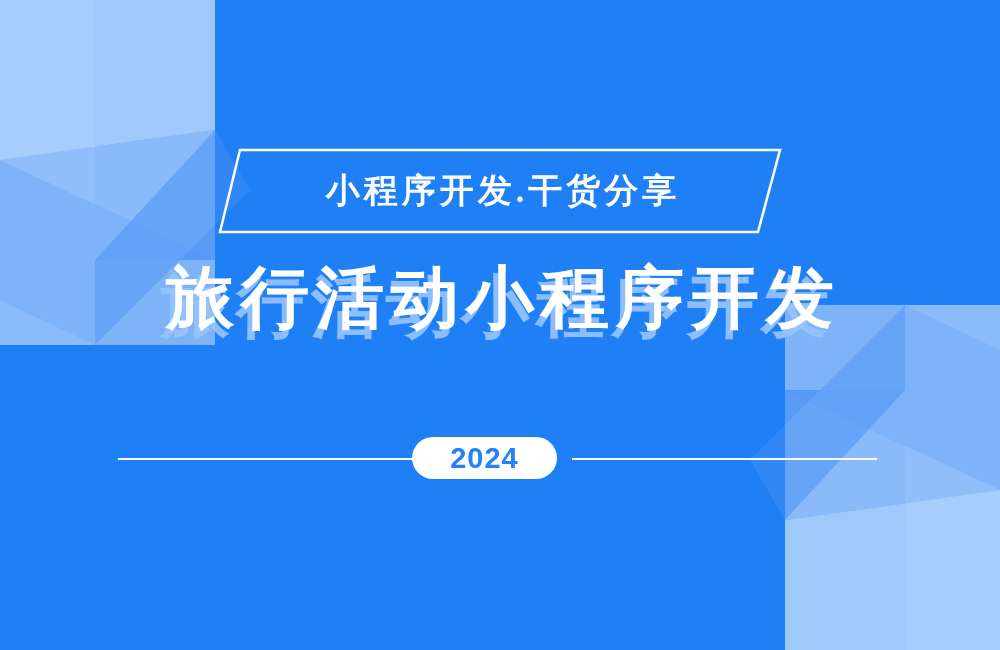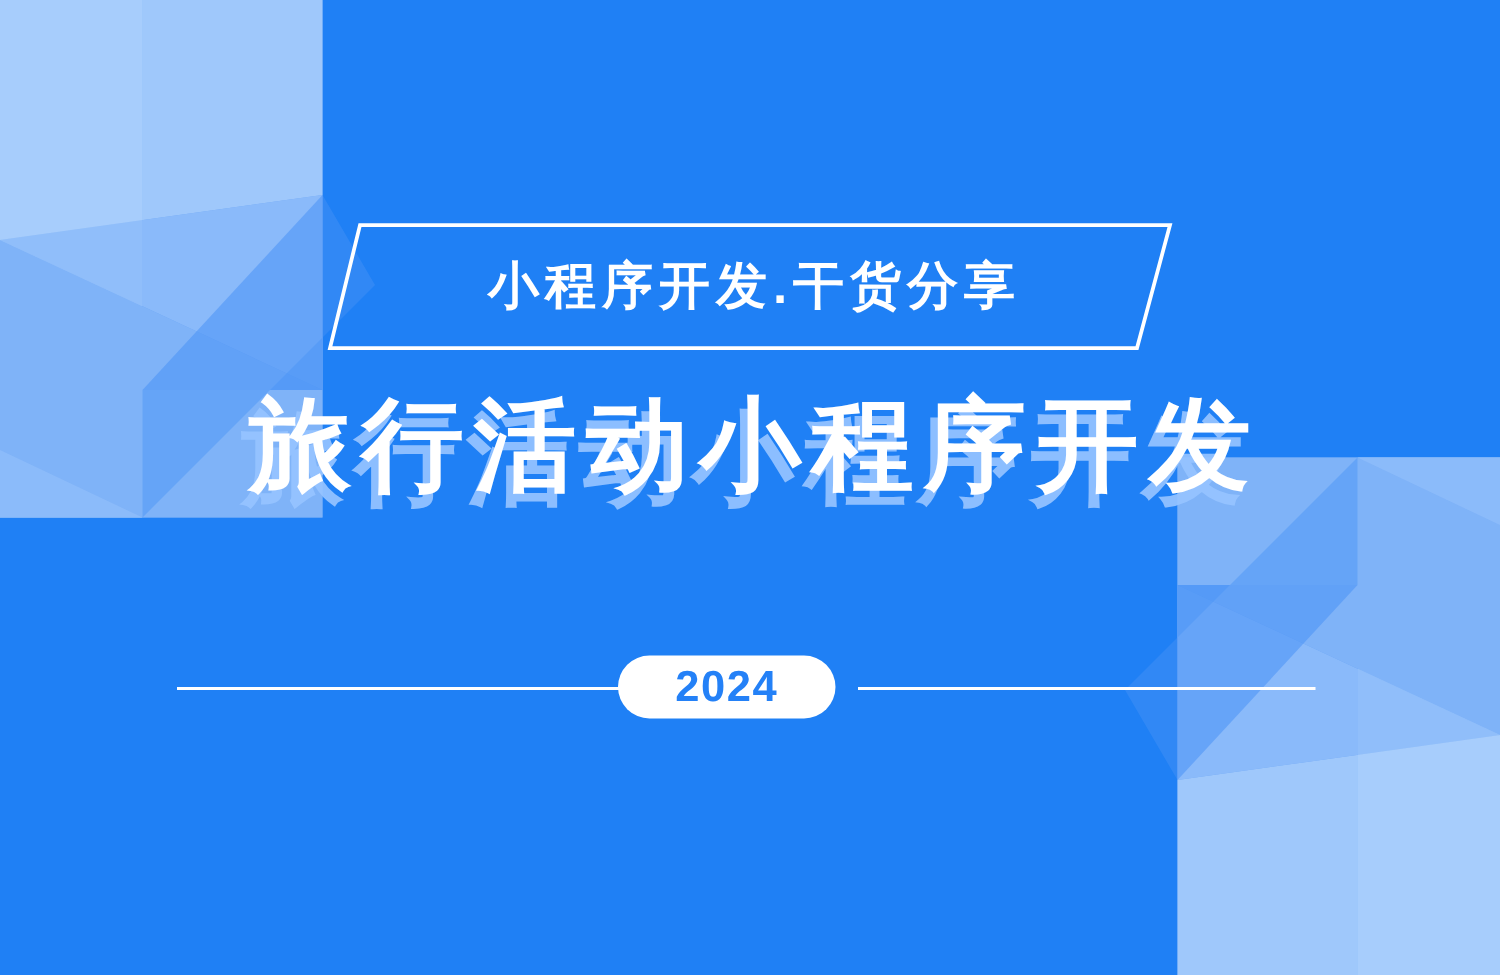--- a/index.html
+++ b/index.html
@@ -55,20 +55,21 @@
     align-items: center;
     justify-content: center;
     color: #ffffff;
     font-size: 34px;
     font-weight: bold;
     letter-spacing: 4px;
     line-height: 1;
     white-space: nowrap;
     padding-left: 6px;
     box-sizing: border-box;
+    font-family: Liberation Serif, serif;
   }
 
   
   .title {
     position: absolute;
     left: 0;
     top: 262px;
     width: 1000px;
     text-align: center;
     font-size: 68px;

